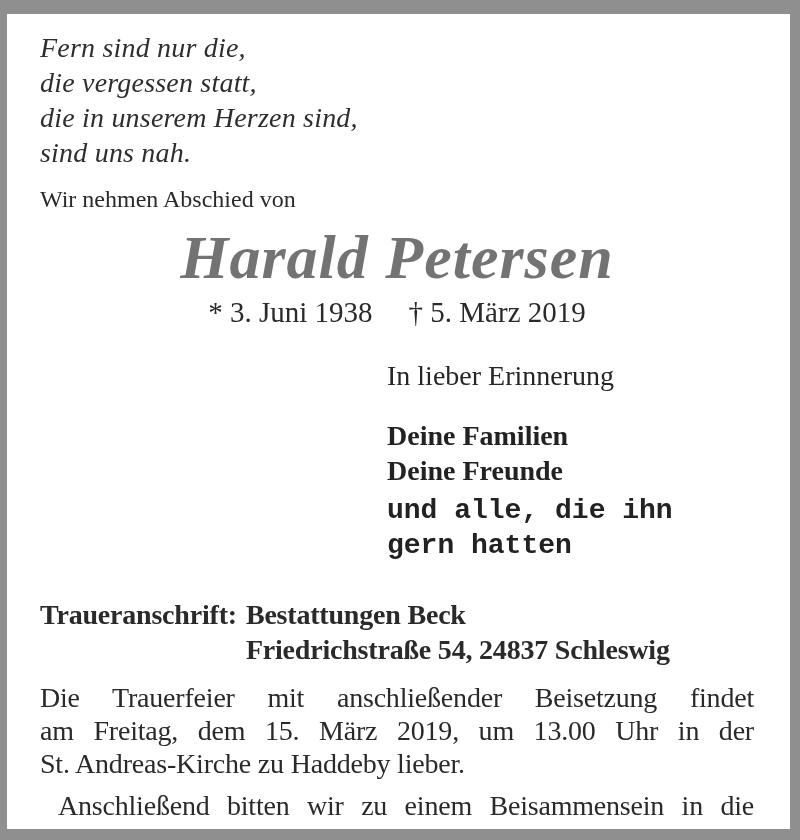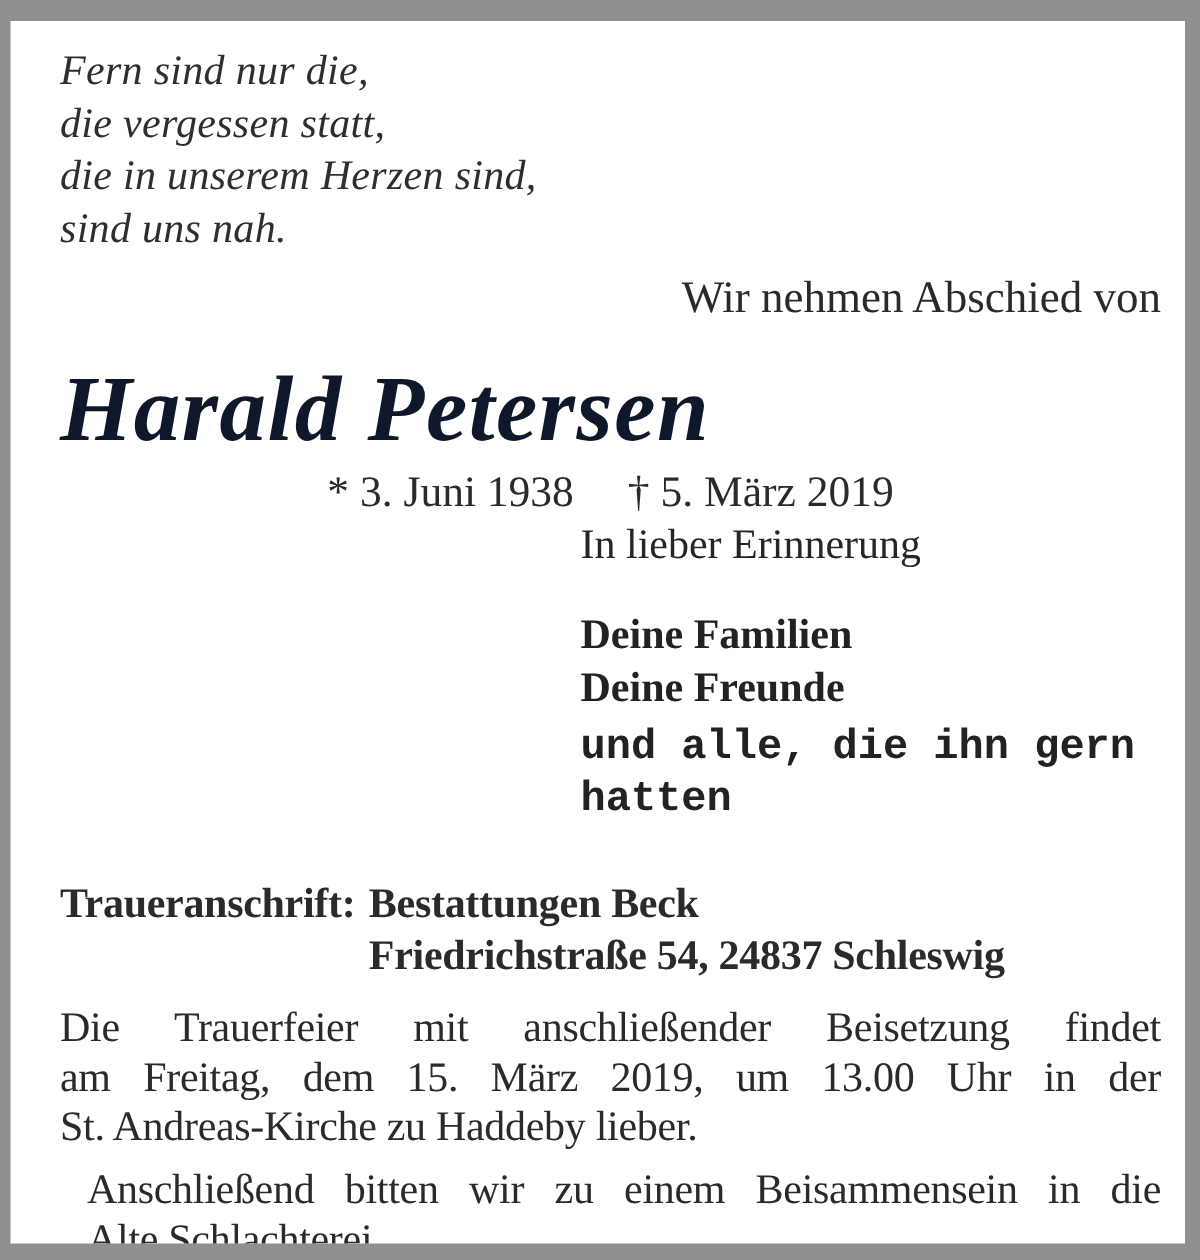--- a/index.html
+++ b/index.html
@@ -11,60 +11,60 @@
     font-family: "Liberation Serif", serif;
   }
   .sheet {
     position: absolute;
     left: 7px;
     top: 14px;
     width: 783px;
     height: 815px;
     background: #ffffff;
     box-sizing: border-box;
-    padding: 0 16px 0 33px;
+    padding: 0 36px 0 33px;
     overflow: hidden;
     color: #262626;
   }
   .poem {
     margin-top: 16px;
     font-style: italic;
     font-size: 28px;
     line-height: 35px;
     color: #2e2e2e;
     letter-spacing: 0.2px;
   }
   .intro {
     margin-top: 12px;
-    text-align: right;
-    font-size: 30px;
+    text-align: left;
+    font-size: 24px;
     line-height: 34px;
     color: #2a2a2a;
   }
   .name {
-    margin-top: 22px;
-    text-align: left;
+    margin-top: 6px;
+    text-align: center;
     font-weight: bold;
     font-style: italic;
     font-size: 62px;
     line-height: 70px;
-    color: #0f172a;
+    color: #737373;
     letter-spacing: 1px;
   }
   .dates {
     margin-top: 2px;
     text-align: center;
     font-size: 29px;
     line-height: 36px;
     color: #2a2a2a;
   }
   .dates .death { margin-left: 36px; text-align: center; }
   .memory {
     margin-left: 347px;
-    margin-top: 0;
+    margin-top: 28px;
     font-size: 28px;
     line-height: 36px;
   }
   .memory .mourners {
     margin-top: 24px;
     font-weight: bold;
     line-height: 35px;
     color: #222222;
   }
   .memory .mourners .last { margin-top: 5px; font-family: Liberation Mono, monospace; }

